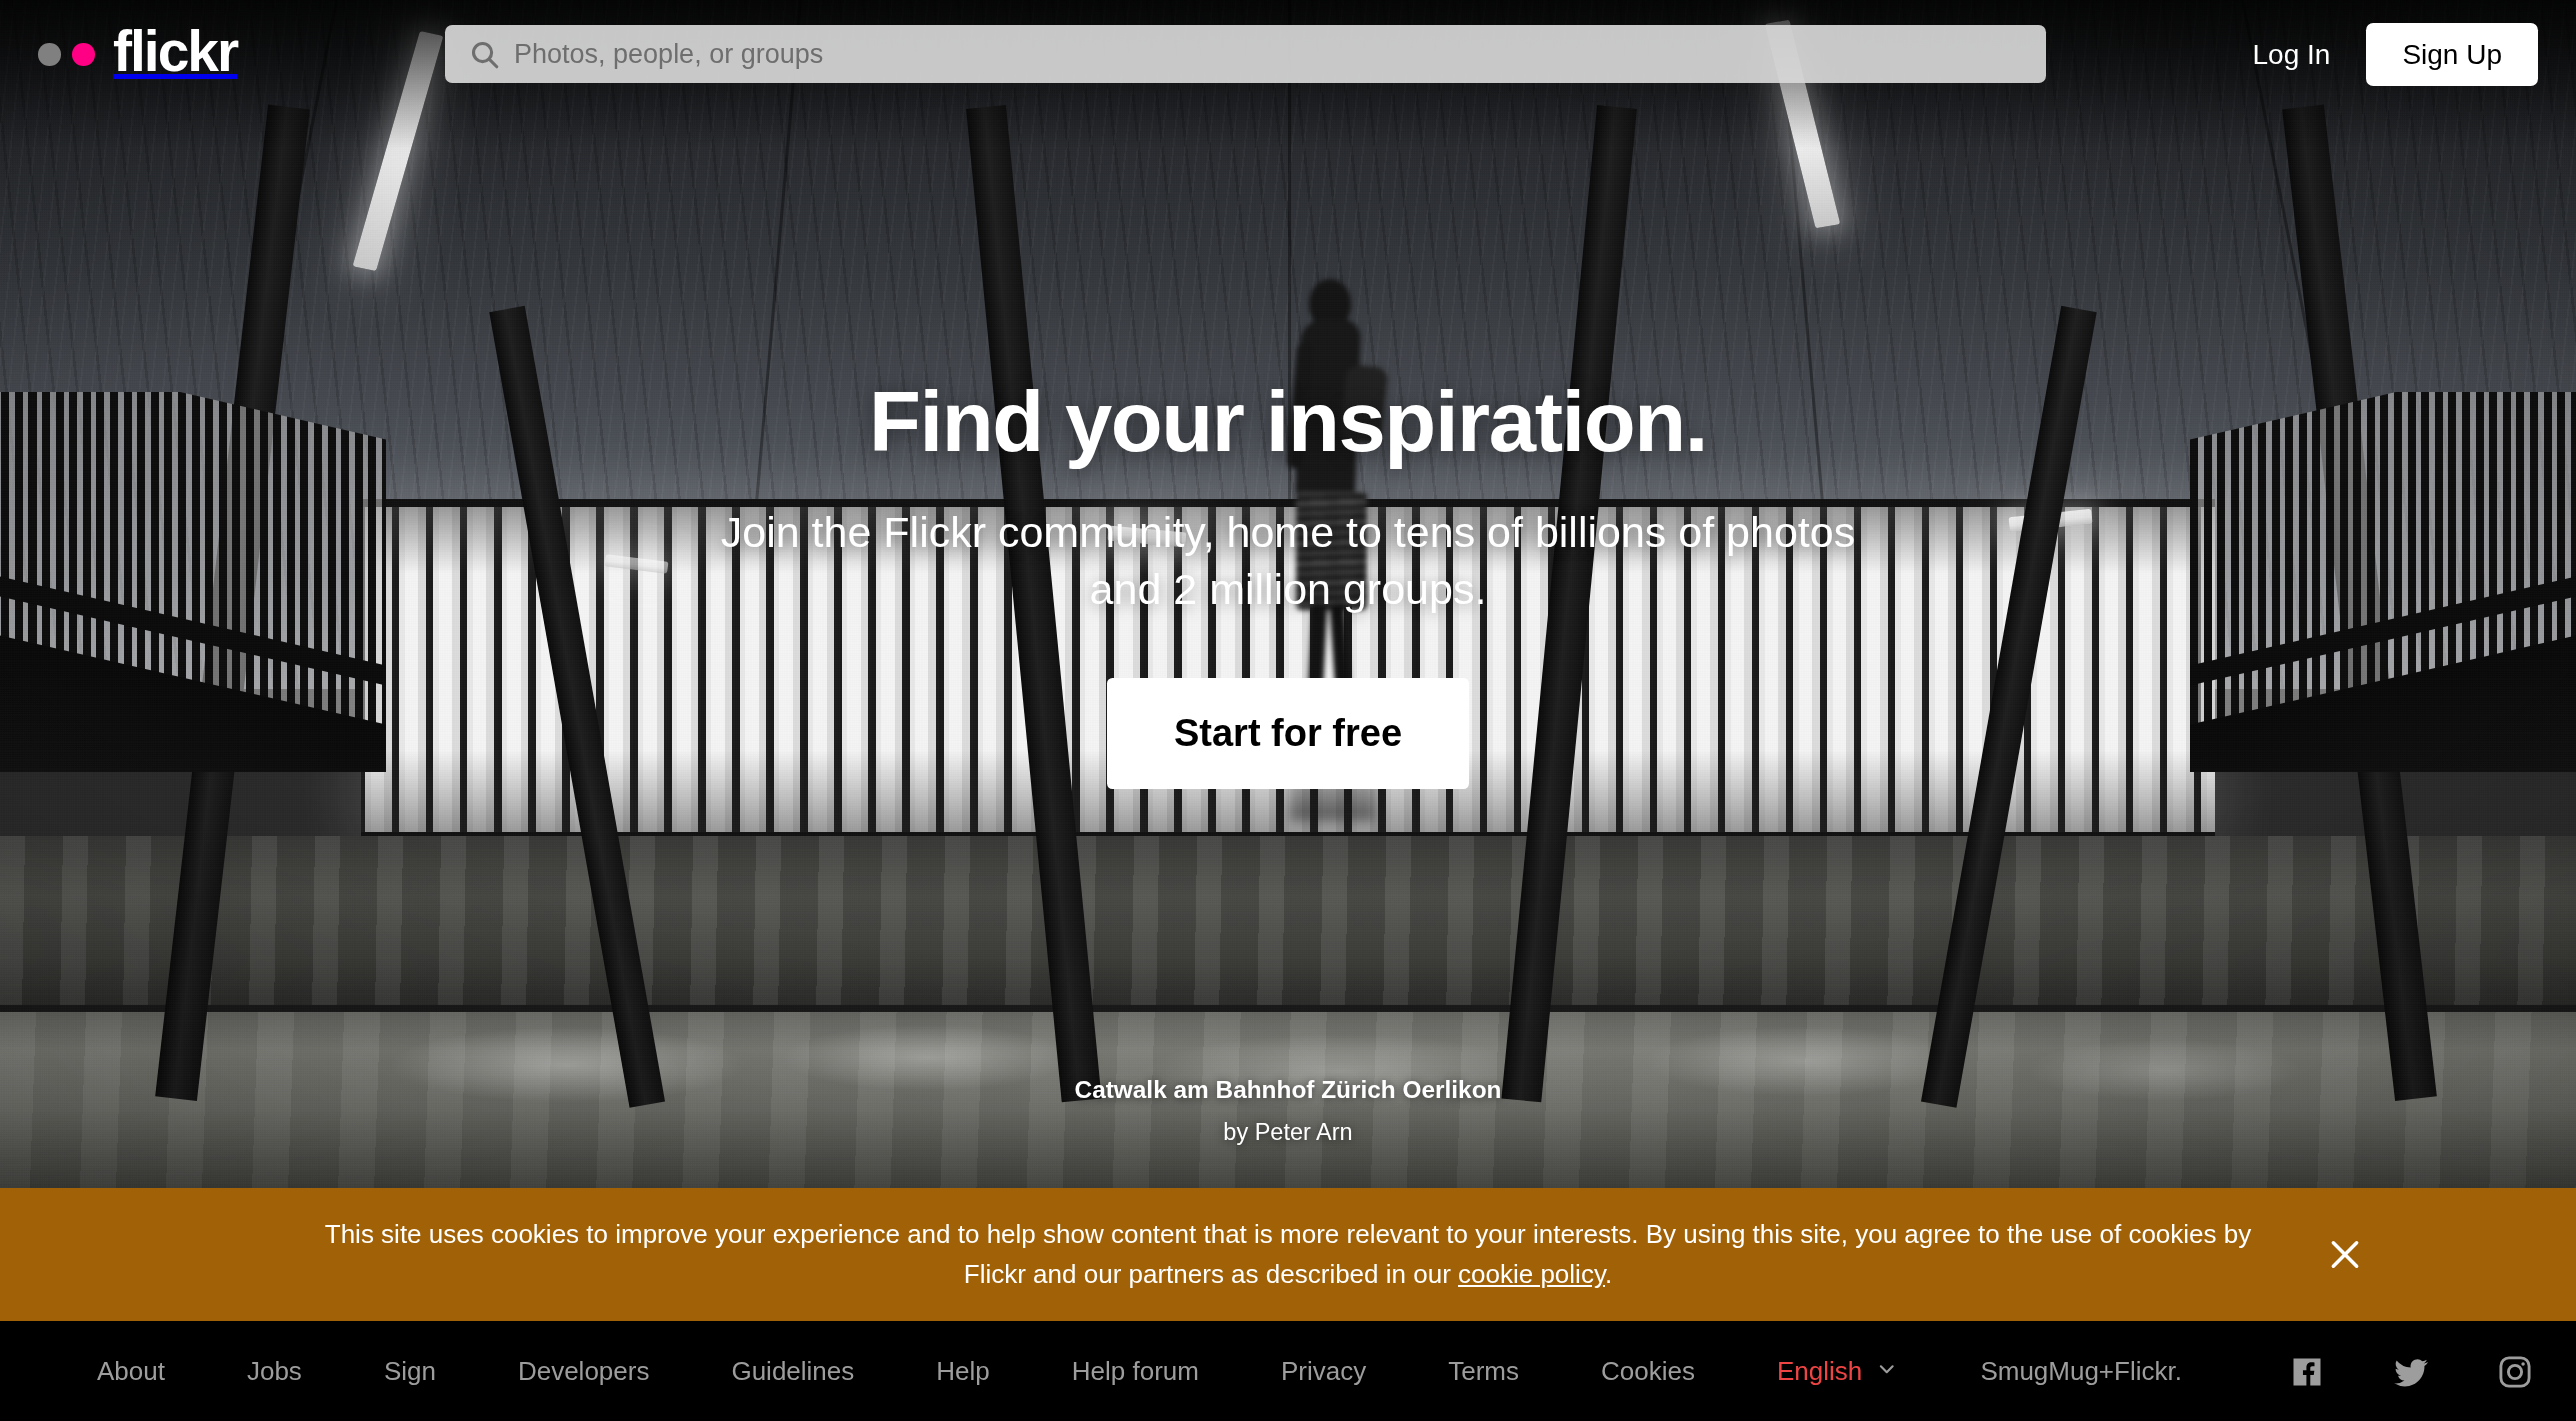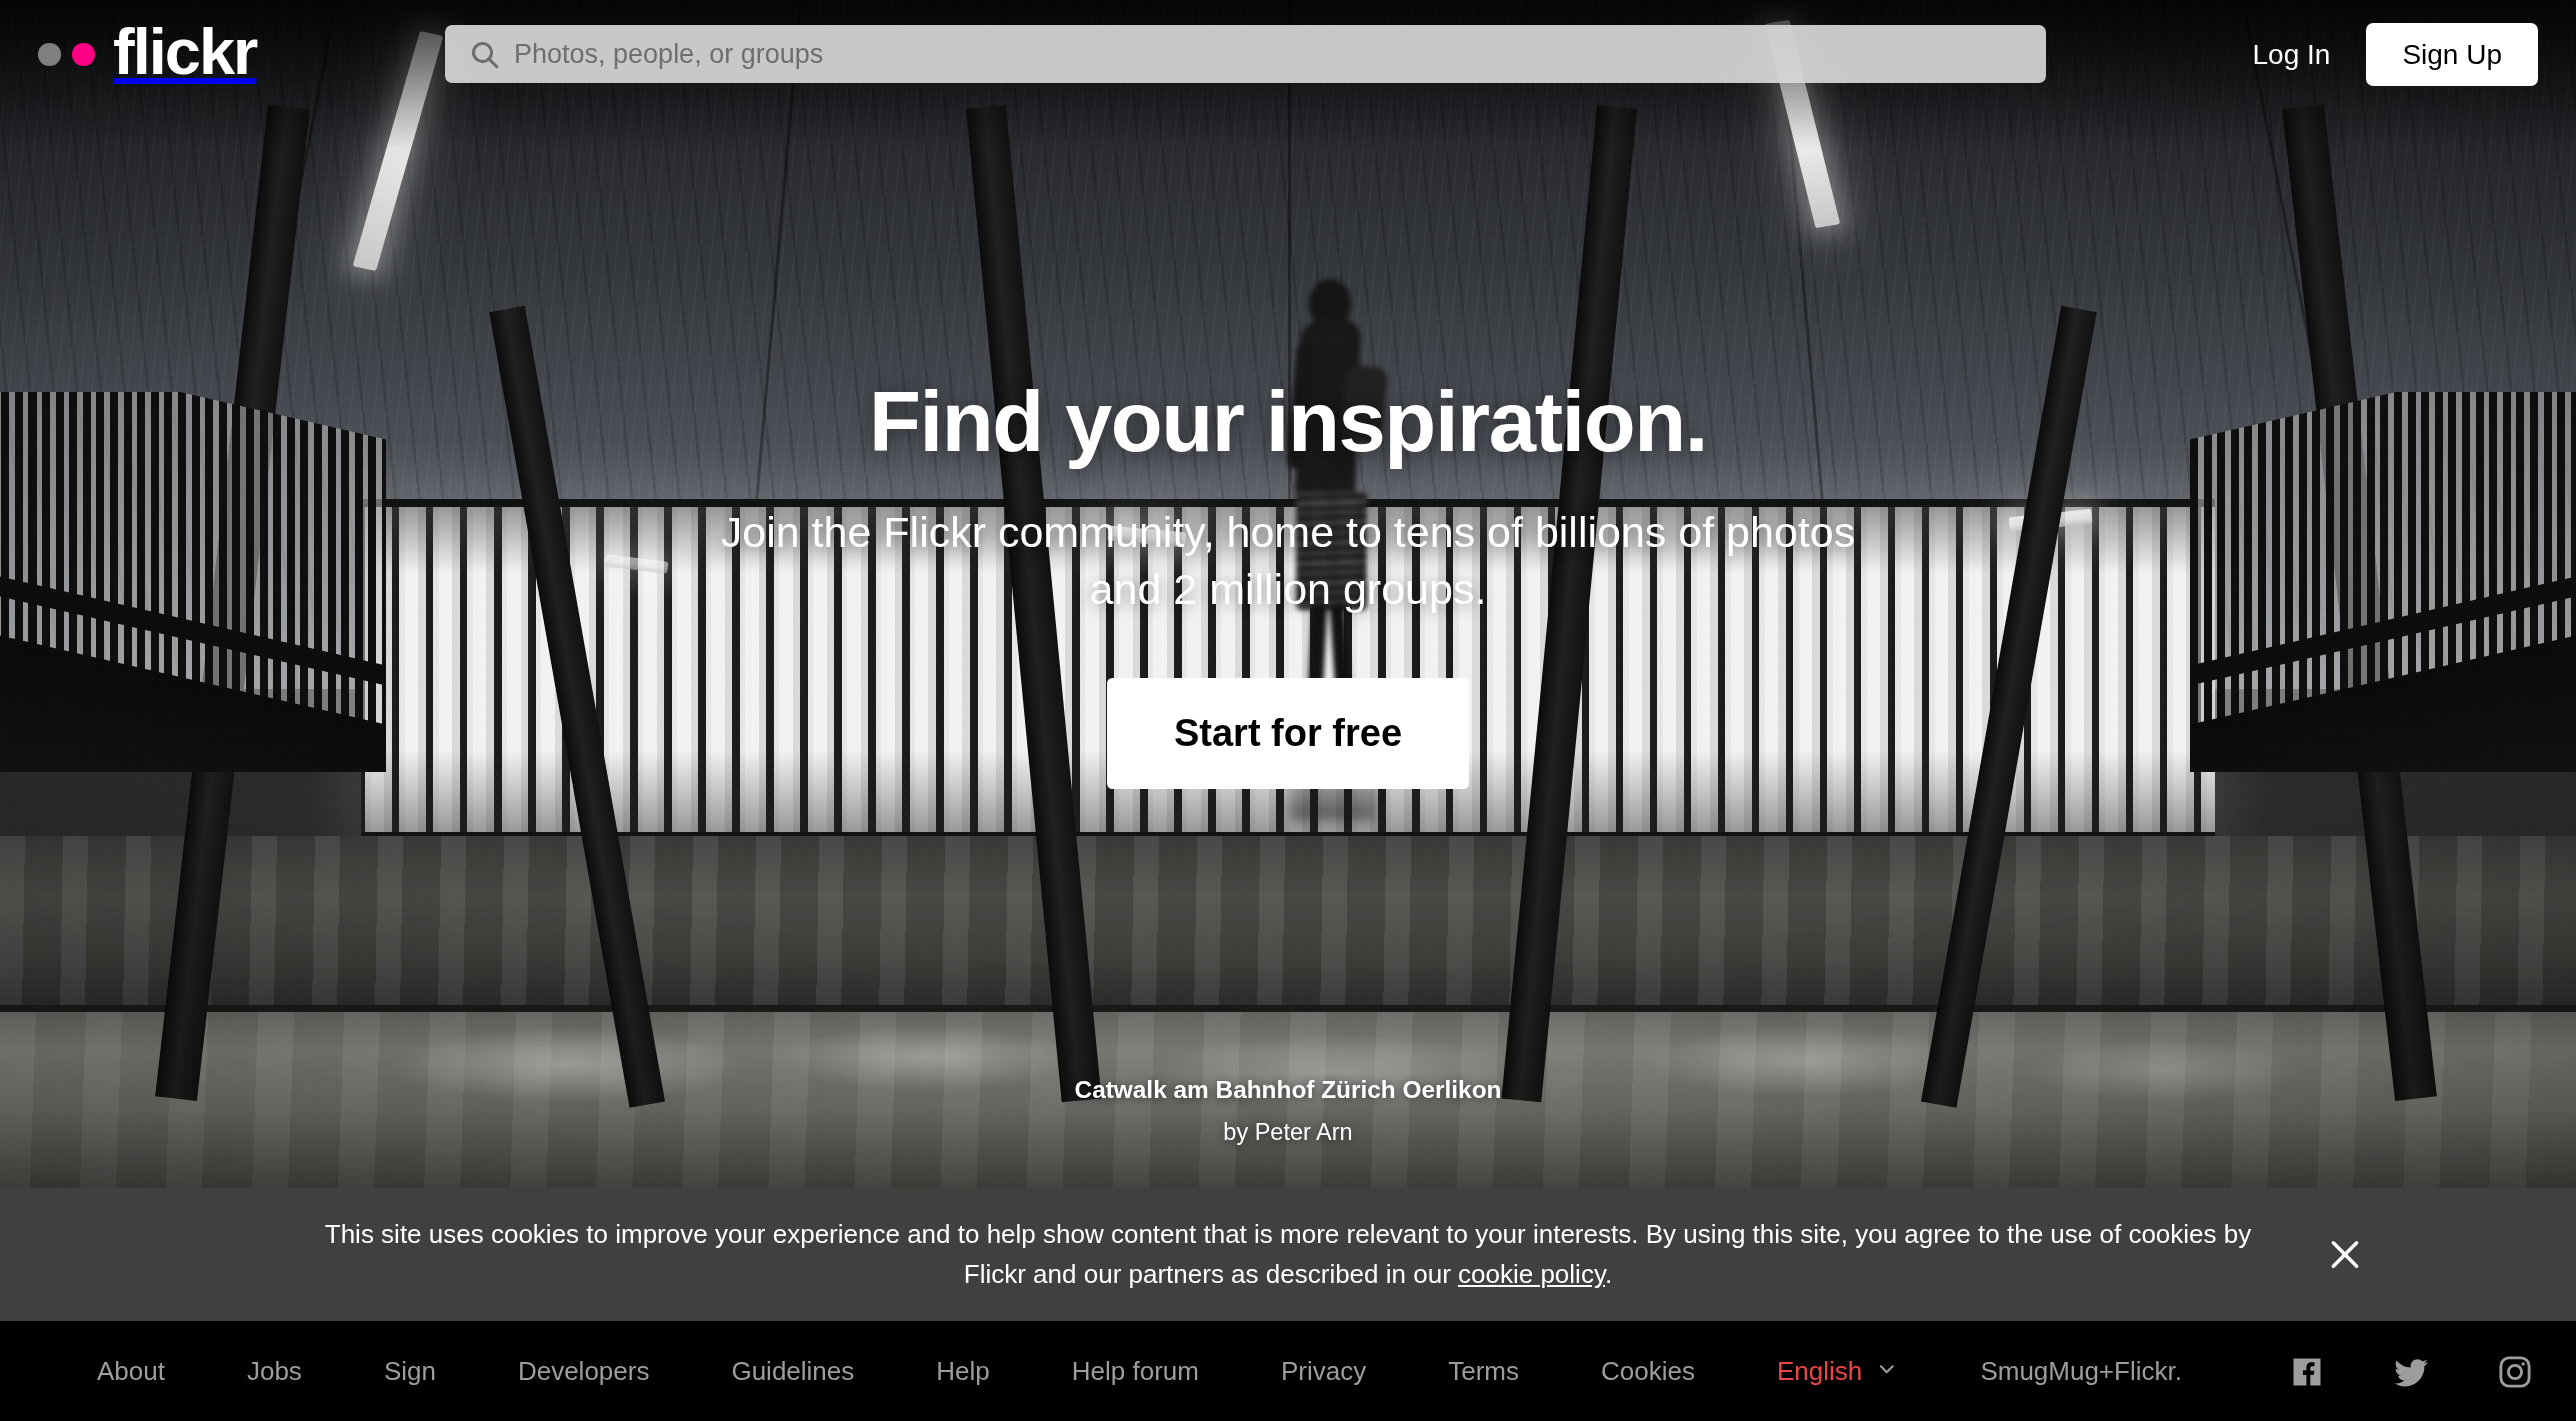--- a/index.html
+++ b/index.html
@@ -167,21 +167,21 @@
   
   .header {
     position:absolute; left:0; top:0; width:2576px; height:109px;
     display:flex; align-items:center; z-index:40;
   }
   .logo { display:flex; align-items:center; margin-left:38px; }
   .logo-dot { width:22.6px; height:22.6px; border-radius:50%; display:inline-block; }
   .logo-dot.gray { background:#808080; margin-right:11.8px; }
   .logo-dot.pink { background:#ff0084; margin-right:18px; }
   .logo-word {
-    color:#fff; font-size:65px; font-weight:bold; letter-spacing:-2px;
+    color:#fff; font-size:57px; font-weight:bold; letter-spacing:-2px;
     line-height:1; position:relative; top:-2.7px;
   }
   .searchbar {
     position:absolute; left:445px; top:25px; width:1601px; height:58px;
     background:rgba(216,216,216,.92); border-radius:7.2px;
     display:flex; align-items:center;
   }
   .search-icon { margin-left:23.5px; margin-right:14.5px; display:flex; }
   .search-placeholder { color:#6e6e6e; font-size:27px; }
   .header-right {
@@ -222,21 +222,21 @@
     color:#fff; font-size:24.4px; font-weight:bold;
     text-shadow:0 0.9px 9px rgba(0,0,0,.6);
   }
   .photo-credit .by {
     display:block; margin-top:15.4px; font-weight:normal; font-size:23.5px;
   }
 
   
   .cookie-banner {
     position:absolute; left:0; top:1188px; width:2576px; height:133px;
-    background:#404040; z-index:50;
+    background:#a16207; z-index:50;
     display:flex; align-items:center; justify-content:center;
   }
   .cookie-text {
     color:#fff; font-size:26px; line-height:1.52; text-align:center;
     width:1990px;
   }
   .cookie-link { color:#fff; text-decoration:underline; cursor:pointer; }
   .cookie-close {
     position:absolute; right:206px; top:50%; transform:translateY(-50%);
     width:51px; height:51px; cursor:pointer;

